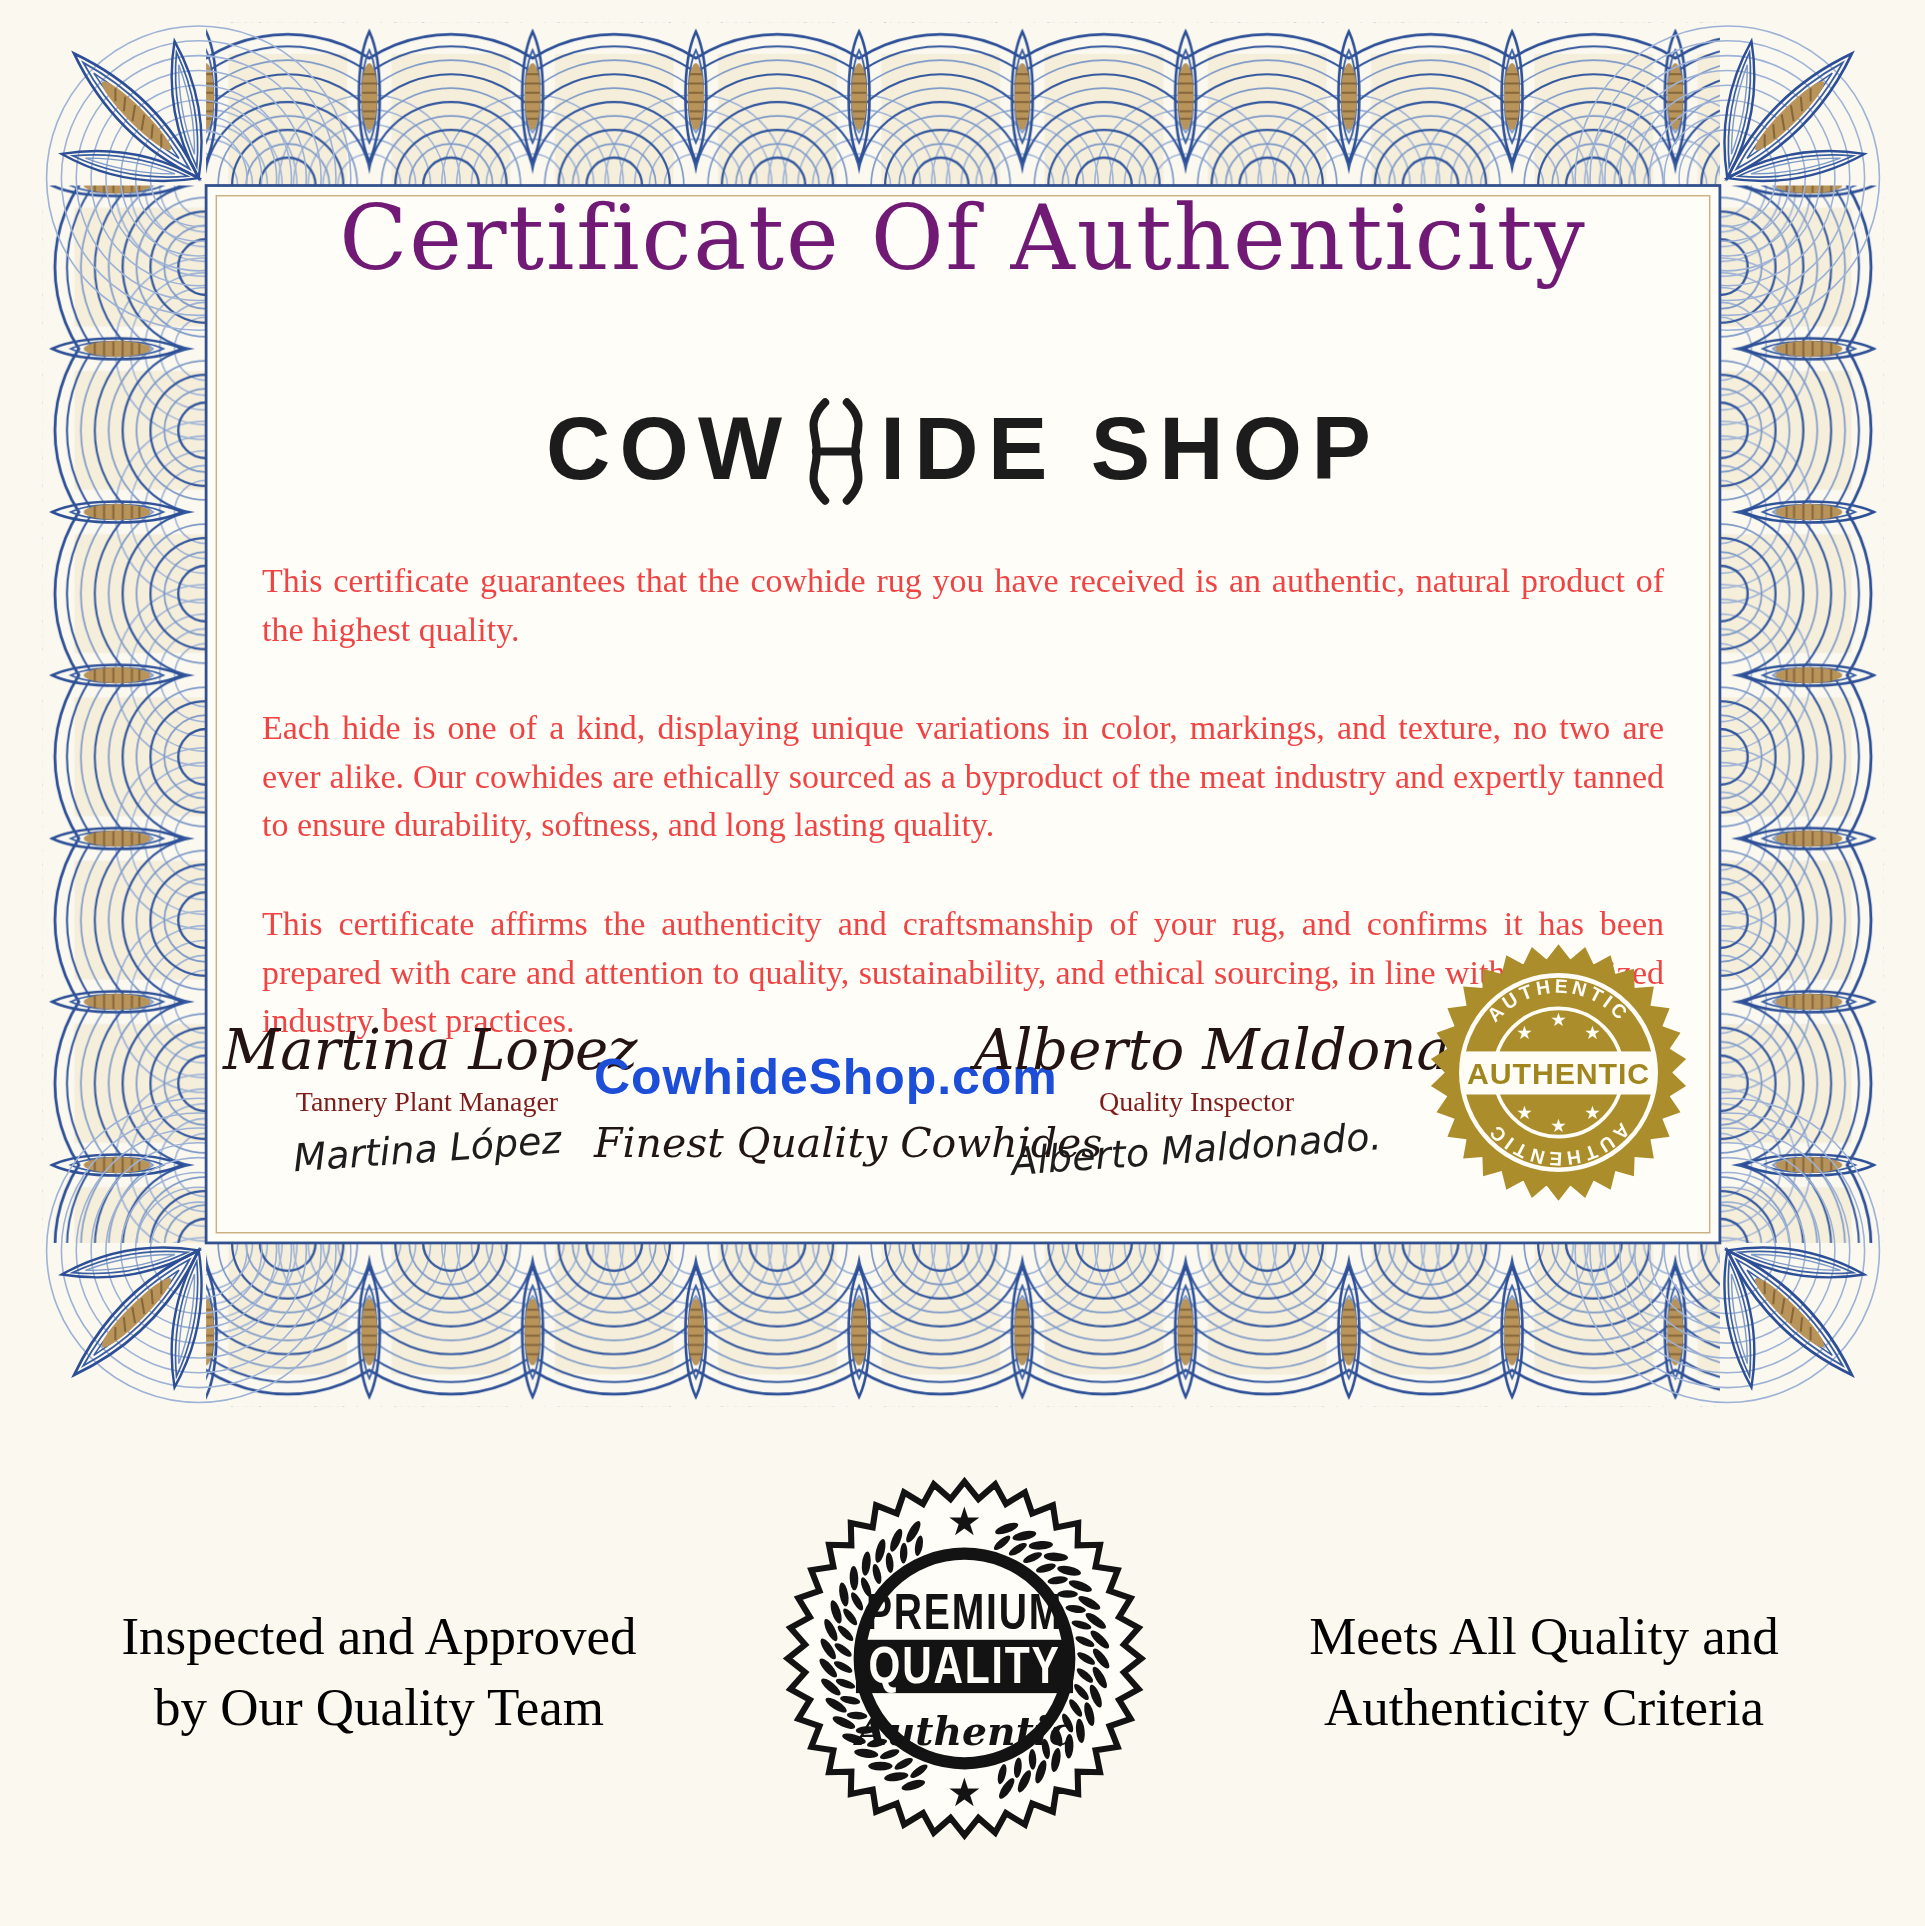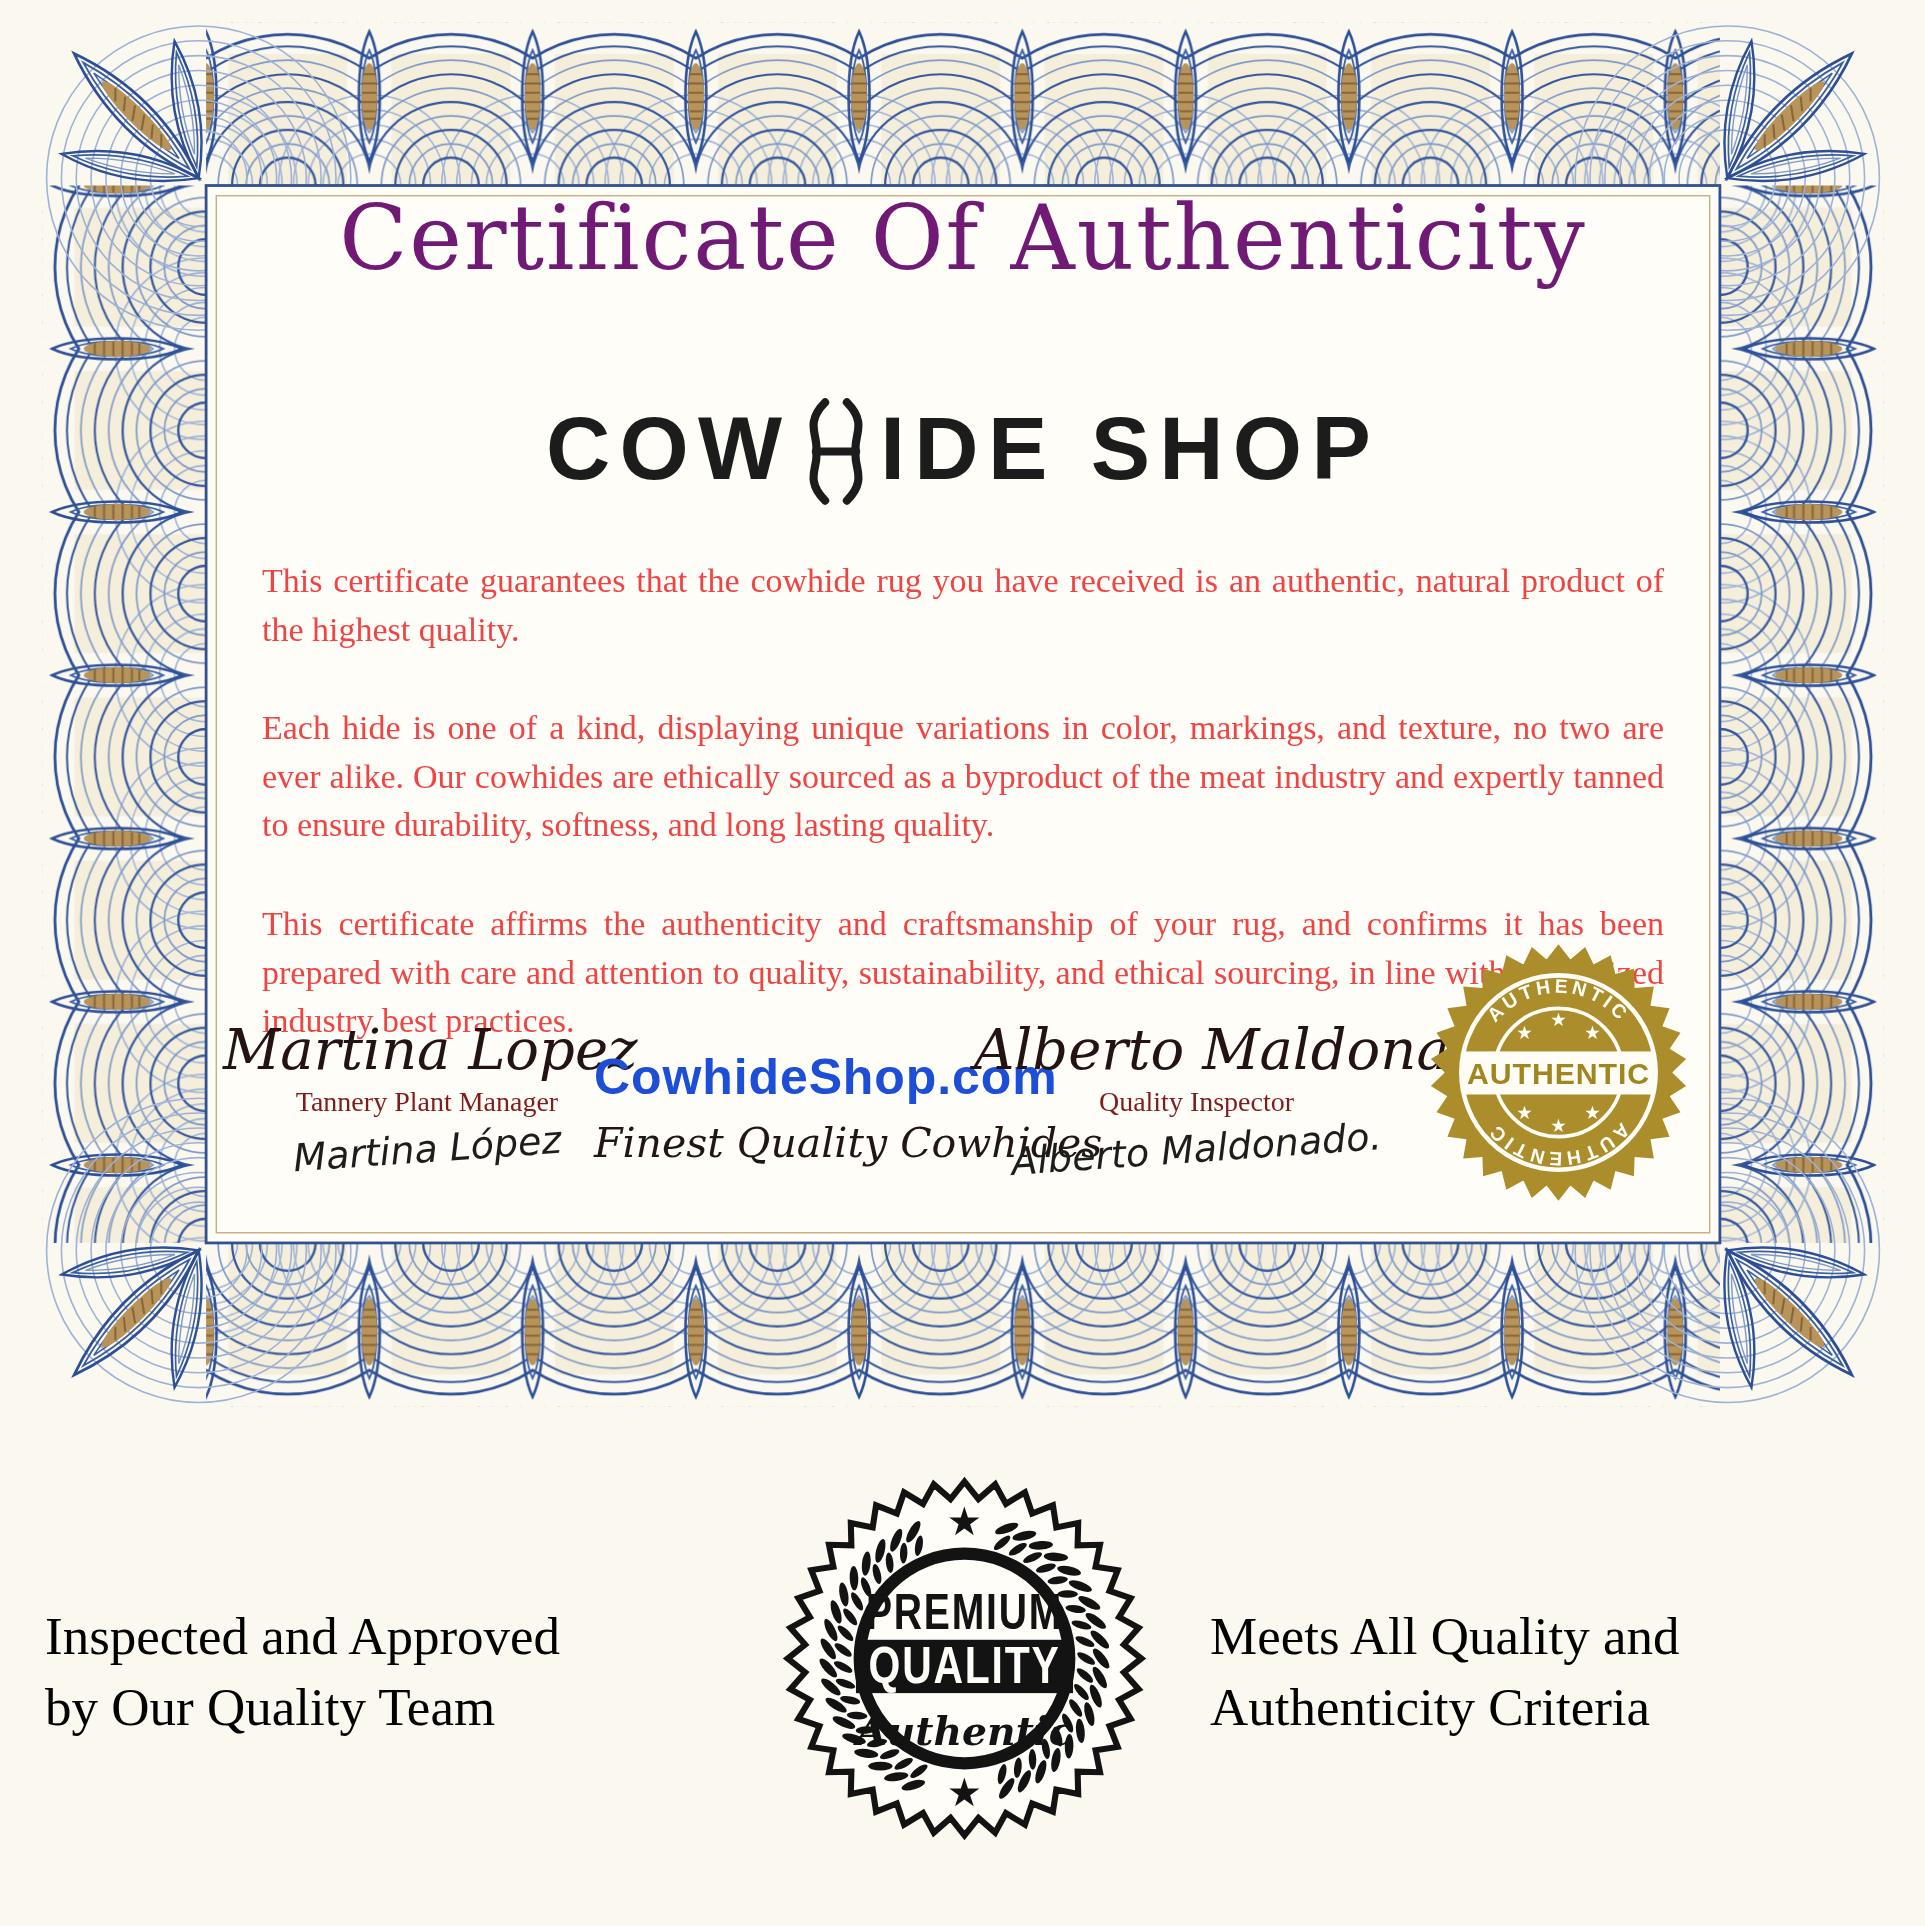--- a/index.html
+++ b/index.html
@@ -42,21 +42,21 @@
   .mid-site{
     font-family:"Liberation Sans",sans-serif;font-weight:700;
     font-size:50px;color:#1d4ed8;letter-spacing:0.9px;display:block;white-space:nowrap;
   }
   .mid-tagline{
     font-family:"DejaVu Serif",serif;font-style:italic;
     font-size:41px;color:#201616;display:block;margin-top:13px;white-space:nowrap;
   }
   
   .foot-note{
-    font-size:53px;line-height:1.34;color:#020202;
+    text-align:center;font-size:53px;line-height:1.34;color:#020202;
     width:668px;
   }
 </style>
 </head>
 <body>
 
 <svg class="abs" style="left:0;top:0" width="1926" height="1447" viewBox="0 0 2076 1560">
   <defs>
 
     <g id="vshape">

